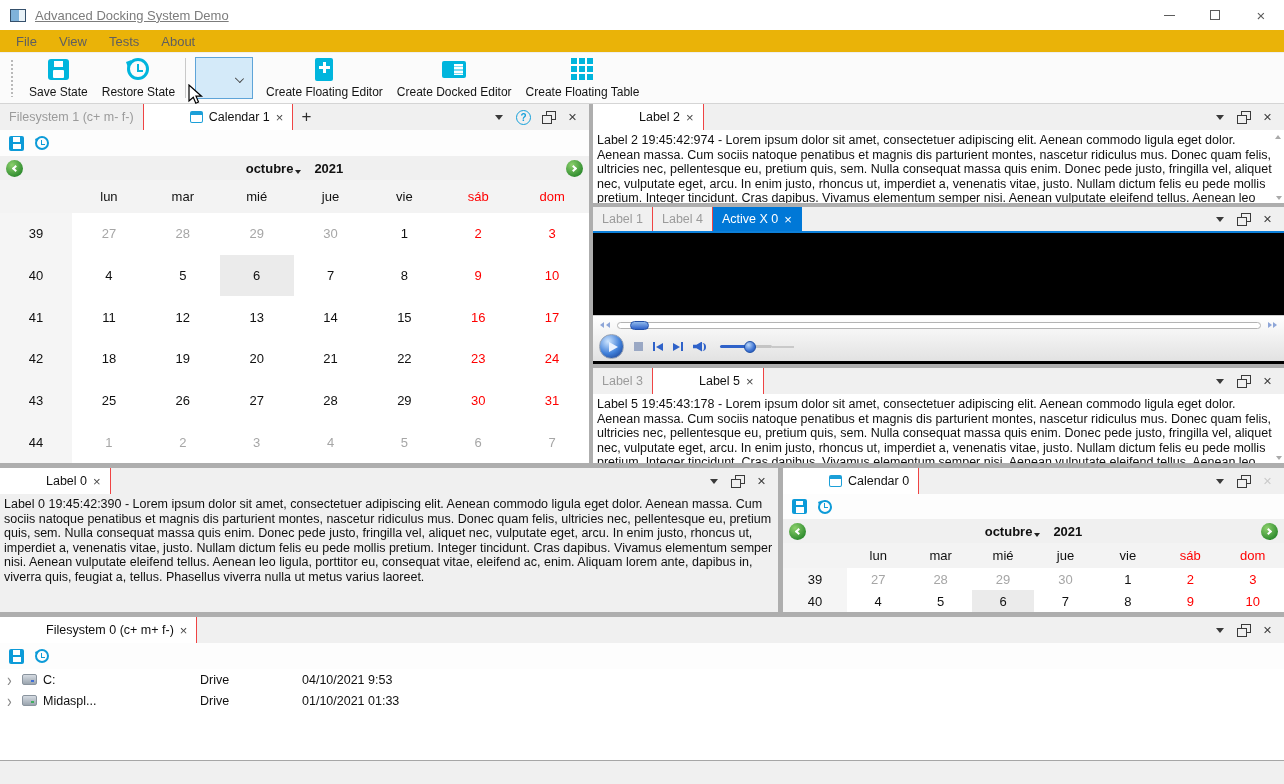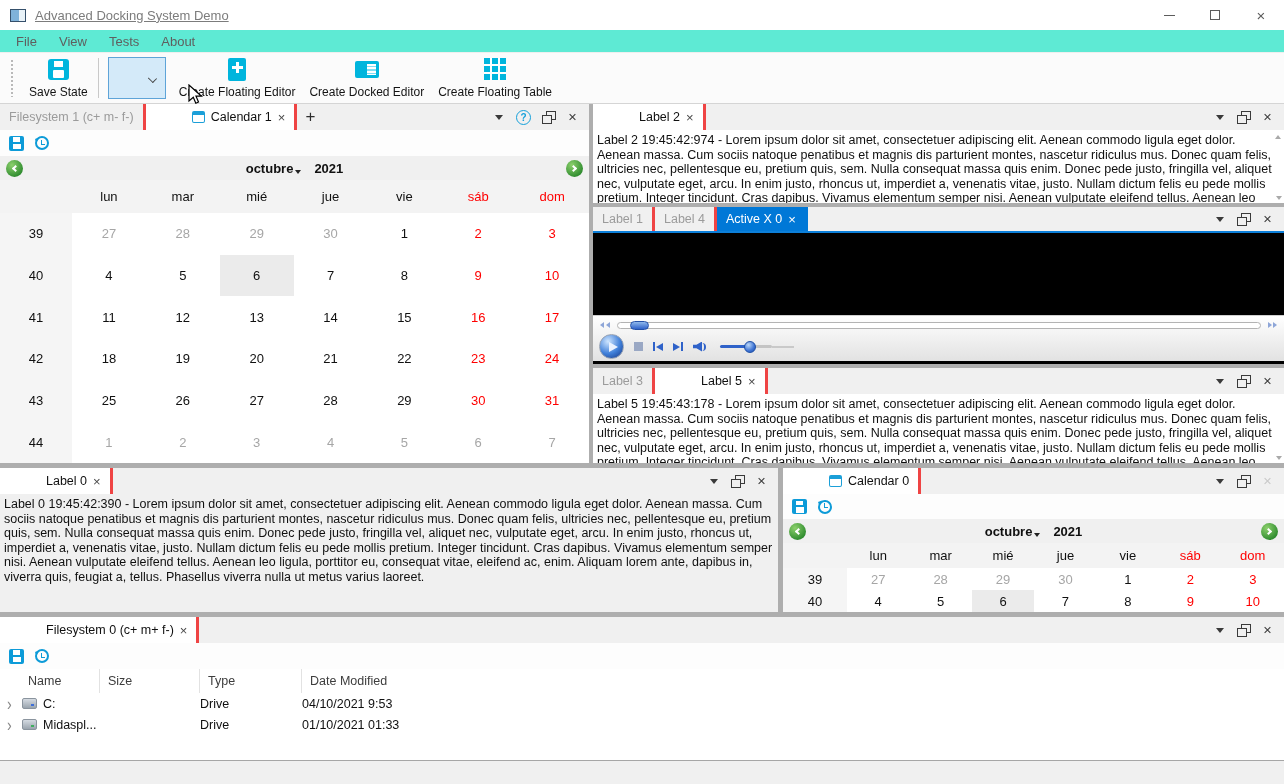--- a/index.html
+++ b/index.html
@@ -12,21 +12,21 @@
   .titlebar { height:30px; display:flex; align-items:center; padding-left:10px; background:#fff; }
   .app-icon { width:16px; height:13px; border:1px solid #35506b; background:linear-gradient(90deg,#7fb2d9 0 55%,#e8f2f8 55%); margin-right:9px; }
   .wtitle { font-size:13px; color:#7c7c7c;text-decoration:underline; }
   .win-controls { margin-left:auto; display:flex; height:30px; }
   .win-btn { width:46px; display:flex; align-items:center; justify-content:center; color:#5c5c5c; }
   .glyph-min { width:11px; height:1px; background:#5c5c5c; }
   .glyph-max { width:10px; height:10px; border:1px solid #5c5c5c; }
   .glyph-x { font-size:15px; line-height:1; color:#5c5c5c; }
 
   
-  .menubar { height:22px; display:flex; align-items:center; padding-left:8px; background:#5eead4; }
+  .menubar { height:22px; display:flex; align-items:center; padding-left:8px; background:#eab308; }
   .menu-item { padding:0 11px; font-size:13px; color:#5f5f5f; }
   .menu-item:first-child { padding-left:0; margin-left:8px; }
 
   
   .toolbar { height:52px; background:#fbfbfb; border-top:1px solid #efefef; border-bottom:1px solid #d5d5d5;
              display:flex; align-items:center; padding-left:10px; }
   .tb-handle { width:5px; height:38px; margin-right:7px;
                background-image:radial-gradient(#b9b9b9 34%, transparent 36%); background-size:4px 4px; }
   .tbtn { display:flex; flex-direction:column; align-items:center; justify-content:center; gap:4px; padding:2px 7px; height:48px; }
   .tbtn .lbl { font-size:12px; color:#141414; white-space:nowrap; }
@@ -53,21 +53,21 @@
   .ic-ftable { width:22px; height:22px; background-color:#fff;
                background-image:linear-gradient(#00b5dd,#00b5dd); background-size:6px 6px; background-repeat:space; }
 
   
   .dockspace { position:relative; width:1284px; height:656px; background:#aeaeae; }
   .panel { position:absolute; background:#fff; display:flex; flex-direction:column; overflow:hidden; }
   .splitter { position:absolute; }
 
   .tabbar { flex:0 0 26px; height:26px; background:#f0f0f0; display:flex; align-items:stretch; }
   .tabbar.blueline { border-bottom:2px solid #0c7fd9; }
-  .tab { display:flex; align-items:center; gap:6px; padding:0 9px; font-size:12.5px; color:#9b9b9b; border-right:3px solid #ef4444; white-space:nowrap; }
+  .tab { display:flex; align-items:center; gap:6px; padding:0 9px; font-size:12.5px; color:#9b9b9b; border-right:1px solid #ef4444; white-space:nowrap; }
   .tab.active { background:#fff; color:#101010;padding-left:46px; }
   .tab.activeblue { background:#0078d7; color:#fff; border-right-color:#0078d7; }
   .tclose { font-size:13px; line-height:1; color:#4a4a4a; }
   .tab.activeblue .tclose { color:#fff; }
   .addtab { width:26px; display:flex; align-items:center; justify-content:center; font-size:17px; color:#2e2e2e; }
   .dock-controls { margin-left:auto; display:flex; align-items:center; gap:11px; padding-right:10px; }
   .dc { display:flex; align-items:center; justify-content:center; min-width:13px; height:15px; }
   .tri-down { width:0; height:0; border-left:4px solid transparent; border-right:4px solid transparent; border-top:5px solid #3a3a3a; }
   .dc-help { width:15px; height:15px; border:1.5px solid #14a0da; border-radius:50%; color:#14a0da; font-size:10px; font-weight:bold; display:flex; align-items:center; justify-content:center; }
   .icon-float2 { position:relative; width:13px; height:12px; }
@@ -196,20 +196,26 @@
   </div>
 
   <div class="toolbar">
     <div class="tb-handle"></div>
     <div class="tbtn">
       <div class="icbox">
           <span class="ic-save"></span>
         </div>
       <span class="lbl">Save State</span>
     </div>
+    <div class="tbtn">
+      <div class="icbox">
+          <span class="ic-restorestate"></span>
+        </div>
+      <span class="lbl">Restore State</span>
+    </div>
     <div class="tb-sep"></div>
     <div class="tb-combo">
       <span></span>
       <span class="chev"></span>
     </div>
     <div class="tbtn">
       <div class="icbox">
           <span class="ic-fedit"></span>
         </div>
       <span class="lbl">Create Floating Editor</span>
@@ -549,26 +555,20 @@
               <i class="icon-float2"></i>
             </span>
           <span class="dc dc-close">×</span>
         </div>
       </div>
       <div class="minibar">
         <span class="mic-save"></span>
         <span class="mic-restore"></span>
       </div>
       <div class="fs-body">
-        <div class="fs-head fs-grid">
-          <div class="cell">Name</div>
-          <div class="cell">Size</div>
-          <div class="cell">Type</div>
-          <div class="cell">Date Modified</div>
-        </div>
         <div>
             <div class="fs-row fs-grid">
               <div class="fs-name">
                 <span class="chevron">›</span>
                 <span class="drive-ic local"></span>
                 <span class="fs-name-text">C:</span>
               </div>
               <div></div>
               <div>Drive</div>
               <div>04/10/2021 9:53</div>

